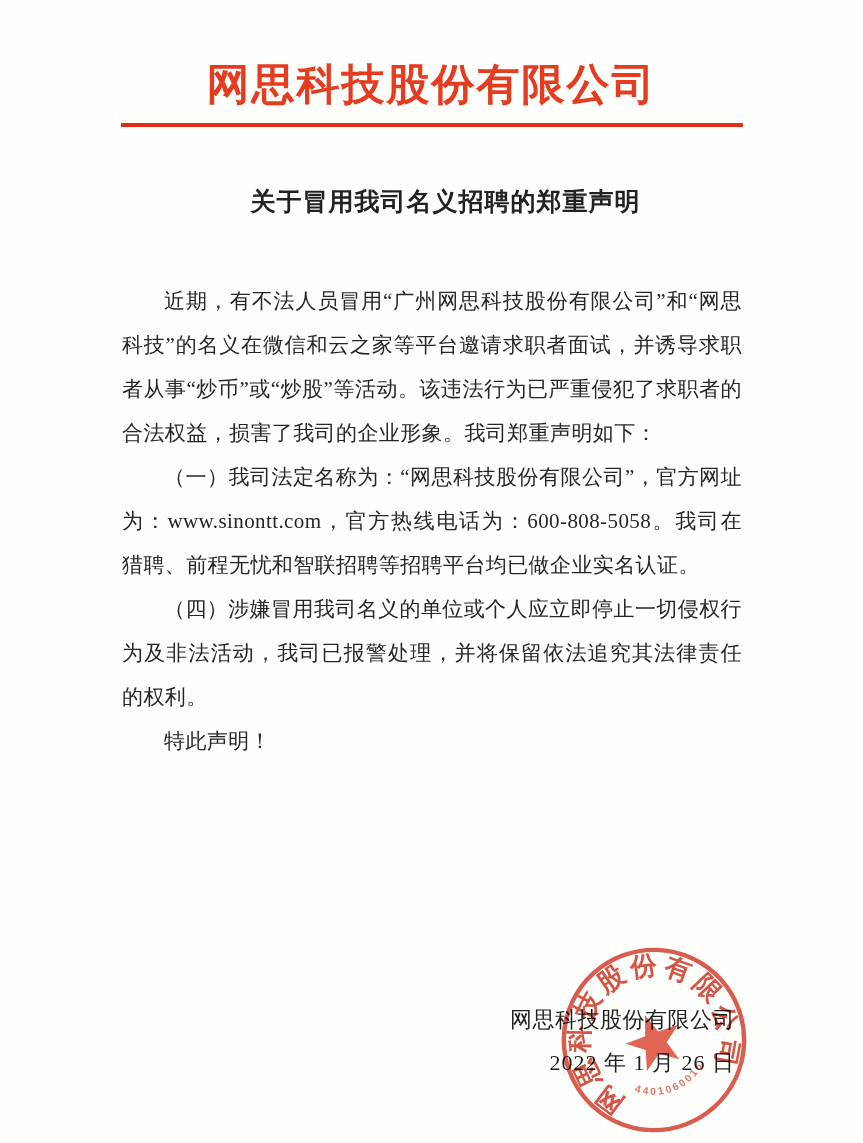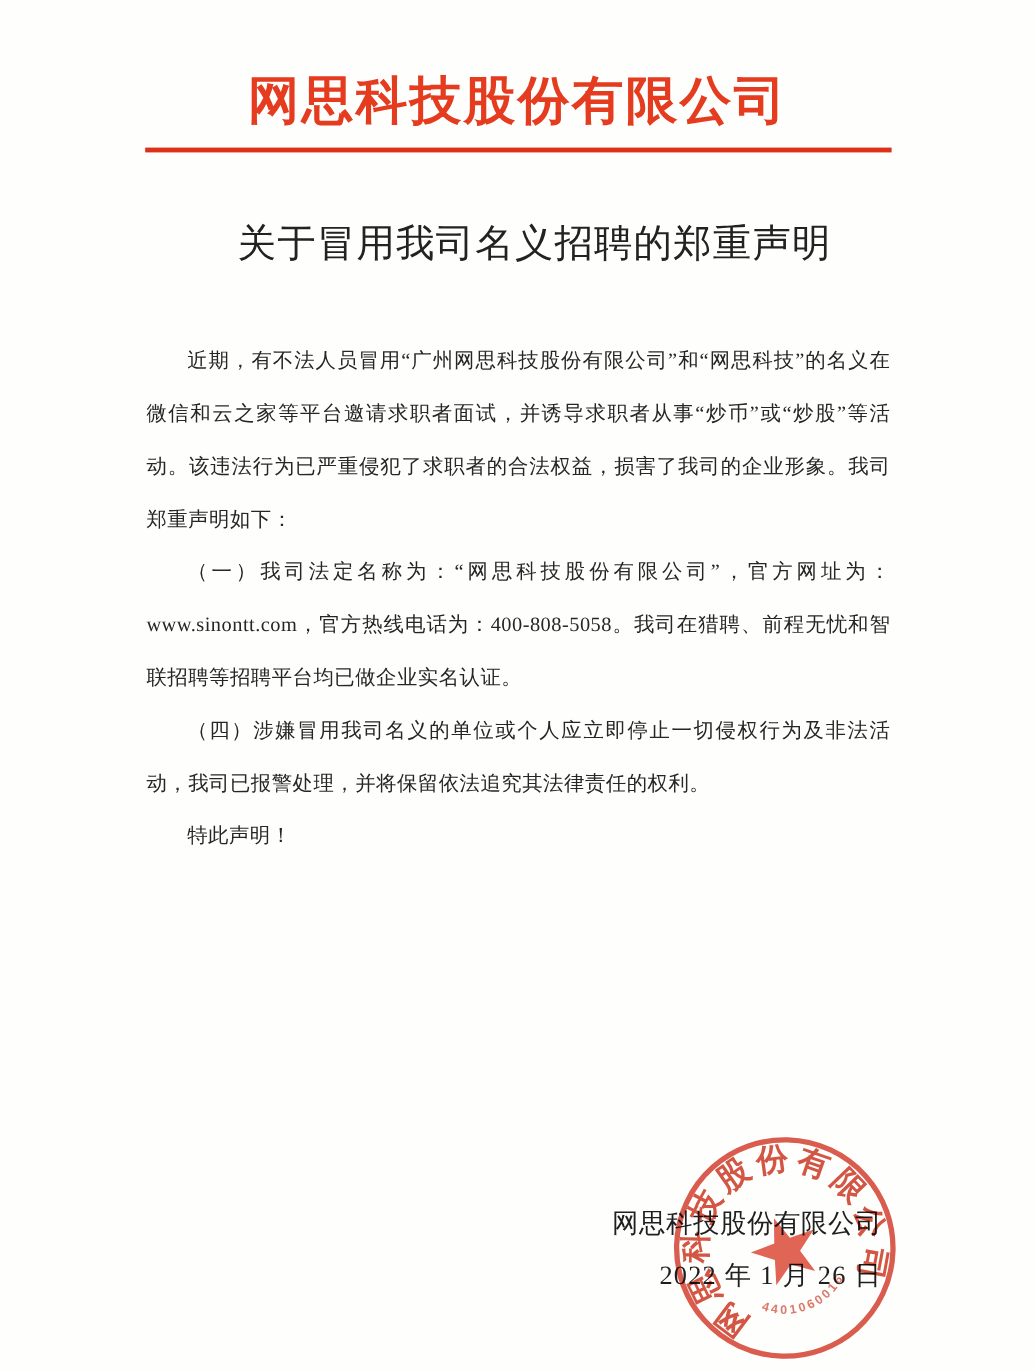--- a/index.html
+++ b/index.html
@@ -22,33 +22,33 @@
     letter-spacing:2px;
   }
   .letterhead-rule{
     margin:13px 120px 0 121px;
     height:4px;
     background:#dd3017;
   }
   .doc-title{
     margin:58px 0 0 0;
     text-align:center;
-    font-size:32px;
+    font-size:25px;
     line-height:34px;
-    font-weight:400;
+    font-weight:700;
     color:#222222;
     letter-spacing:1px;
     padding-left:28px;
   }
   .body-text{
     margin:60px 121px 0 122px; 
   }
   .body-text p{
     margin:0;
-    font-size:17px;
+    font-size:21px;
     line-height:44px;
     text-align:justify;
     text-indent:2em;
     letter-spacing:0.4px;
     color:#262626;
   }
   .signature{
     position:absolute;
     top:1004px;
     right:128px;
@@ -89,21 +89,21 @@
 
   <header>
     <h1 class="letterhead">网思科技股份有限公司</h1>
     <div class="letterhead-rule"></div>
   </header>
 
   <h2 class="doc-title">关于冒用我司名义招聘的郑重声明</h2>
 
   <main class="body-text">
     <p>近期，有不法人员冒用“广州网思科技股份有限公司”和“网思科技”的名义在微信和云之家等平台邀请求职者面试，并诱导求职者从事“炒币”或“炒股”等活动。该违法行为已严重侵犯了求职者的合法权益，损害了我司的企业形象。我司郑重声明如下：</p>
-    <p>（一）我司法定名称为：“网思科技股份有限公司”，官方网址为：www.sinontt.com，官方热线电话为：400-808-5058。我司在猎聘、前程无忧和智联招聘等招聘平台均已做企业实名认证。</p>
+    <p>（一）我司法定名称为：“网思科技股份有限公司”，官方网址为：www.sinontt.com，官方热线电话为：600-808-5058。我司在猎聘、前程无忧和智联招聘等招聘平台均已做企业实名认证。</p>
     <p>（四）涉嫌冒用我司名义的单位或个人应立即停止一切侵权行为及非法活动，我司已报警处理，并将保留依法追究其法律责任的权利。</p>
     <p>特此声明！</p>
   </main>
 
   <div class="signature">
     <div class="sig-company">网思科技股份有限公司</div>
     <div class="sig-date">2022 年 1 月 26 日</div>
   </div>
 
   <svg class="seal" viewBox="0 0 200 200" aria-hidden="true">

